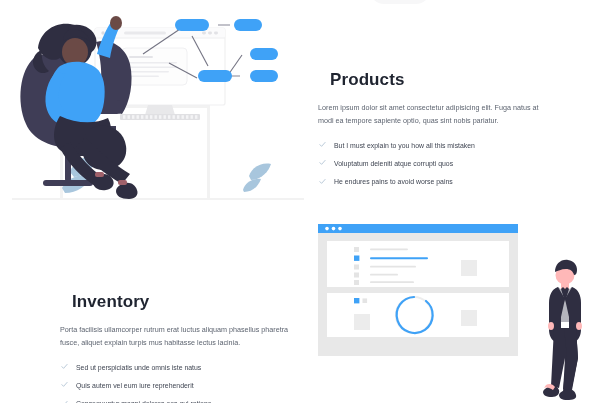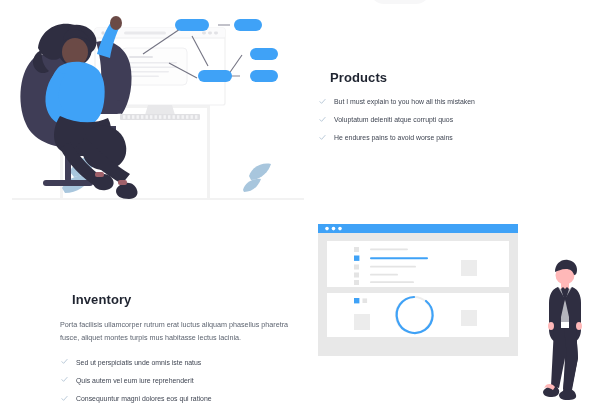--- a/index.html
+++ b/index.html
@@ -16,21 +16,21 @@
 
   
   .top-arc{
     position:absolute;top:-10px;left:370px;width:60px;height:14px;
     background:#f7f7f8;border-radius:0 0 40px 40px;
   }
 
   
   .copy-block{position:absolute;}
   .copy-title{
-    font-size:13px;font-weight:bold;color:#1f2430;
+    font-size:17px;font-weight:bold;color:#1f2430;
     margin:0 0 11px 0;letter-spacing:.1px;padding-left:12px;
   }
   .copy-para{
     font-size:7.2px;line-height:1.85;color:#5d6470;
     margin:0 0 12px 0;
   }
   .copy-list{list-style:none;margin:0;padding:0;}
   .copy-list li{
     position:relative;
     font-size:6.9px;line-height:1.7;color:#3f4552;
@@ -175,20 +175,21 @@
         <path d="M86 168 c6 -4 12 -2 15 4 c2 5 -1 9 -7 10 c-7 1 -12 -2 -13 -7 c-1 -3 1 -5 5 -7 z" fill="#2f2e41"></path>
         <path d="M110 176 c7 -3 13 0 15 6 c2 5 -2 9 -8 9 c-8 0 -13 -3 -13 -8 c0 -3 2 -5 6 -7 z" fill="#2f2e41"></path>
         <rect x="83" y="164" width="9" height="5" rx="2" fill="#a0616a"></rect>
         <rect x="106" y="172" width="9" height="5" rx="2" fill="#a0616a"></rect>
       </g>
     </svg>
   </div>
 
   <div class="copy-block" style="left:318px;top:70px;width:232px;">
     <h2 class="copy-title">Products</h2>
+    <p class="copy-para">Lorem ipsum dolor sit amet consectetur adipisicing elit. Fuga natus at modi ea tempore sapiente optio, quas sint nobis pariatur.</p>
     <ul class="copy-list">
       <li>
         <span class="chk">
           <svg viewBox="0 0 12 12">
               <path d="M1.5 6.2 L4.4 9.2 L10.5 2.4" fill="none" stroke="#b6c6d6" stroke-width="1.6" stroke-linecap="round" stroke-linejoin="round"></path>
             </svg>
         </span>
         <span>But I must explain to you how all this mistaken</span>
       </li>
       <li>
@@ -205,21 +206,21 @@
               <path d="M1.5 6.2 L4.4 9.2 L10.5 2.4" fill="none" stroke="#b6c6d6" stroke-width="1.6" stroke-linecap="round" stroke-linejoin="round"></path>
             </svg>
         </span>
         <span>He endures pains to avoid worse pains</span>
       </li>
     </ul>
   </div>
 
   <div class="copy-block" style="left:60px;top:292px;width:232px;">
     <h2 class="copy-title">Inventory</h2>
-    <p class="copy-para">Porta facilisis ullamcorper rutrum erat luctus aliquam phasellus pharetra fusce, aliquet montes turpis mus habitasse lectus lacinia.</p>
+    <p class="copy-para">Porta facilisis ullamcorper rutrum erat luctus aliquam phasellus pharetra fusce, aliquet explain turpis mus habitasse lectus lacinia.</p>
     <ul class="copy-list">
       <li>
         <span class="chk">
           <svg viewBox="0 0 12 12">
               <path d="M1.5 6.2 L4.4 9.2 L10.5 2.4" fill="none" stroke="#b6c6d6" stroke-width="1.6" stroke-linecap="round" stroke-linejoin="round"></path>
             </svg>
         </span>
         <span>Sed ut perspiciatis unde omnis iste natus</span>
       </li>
       <li>

